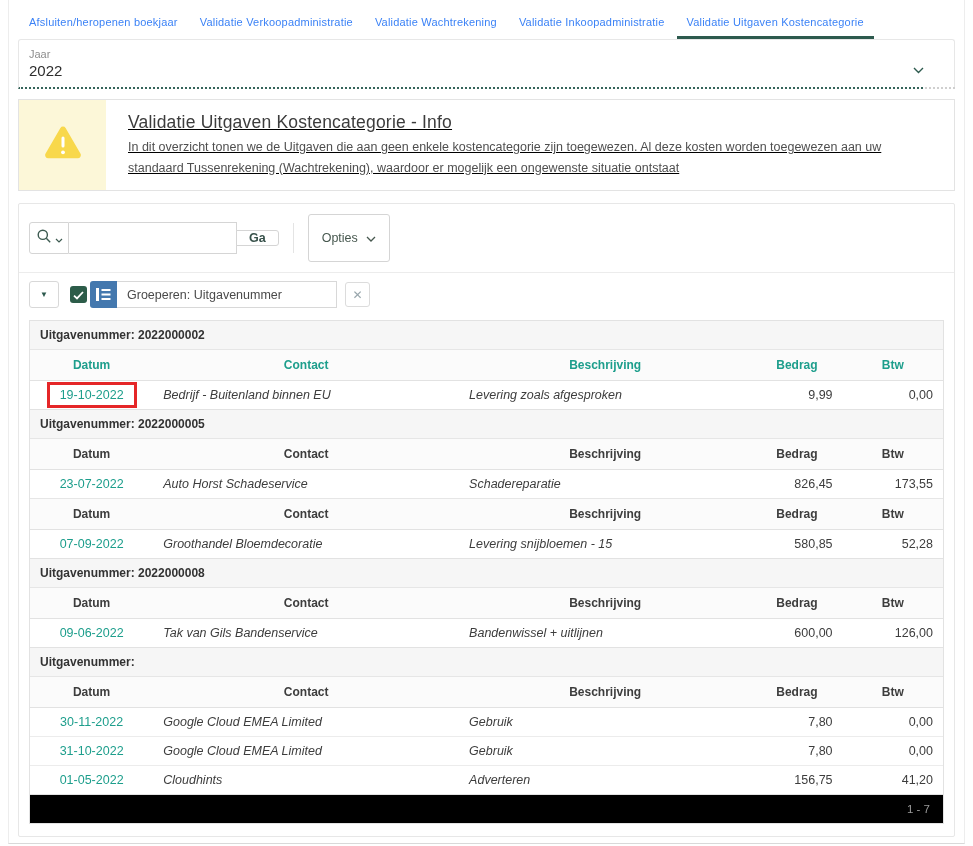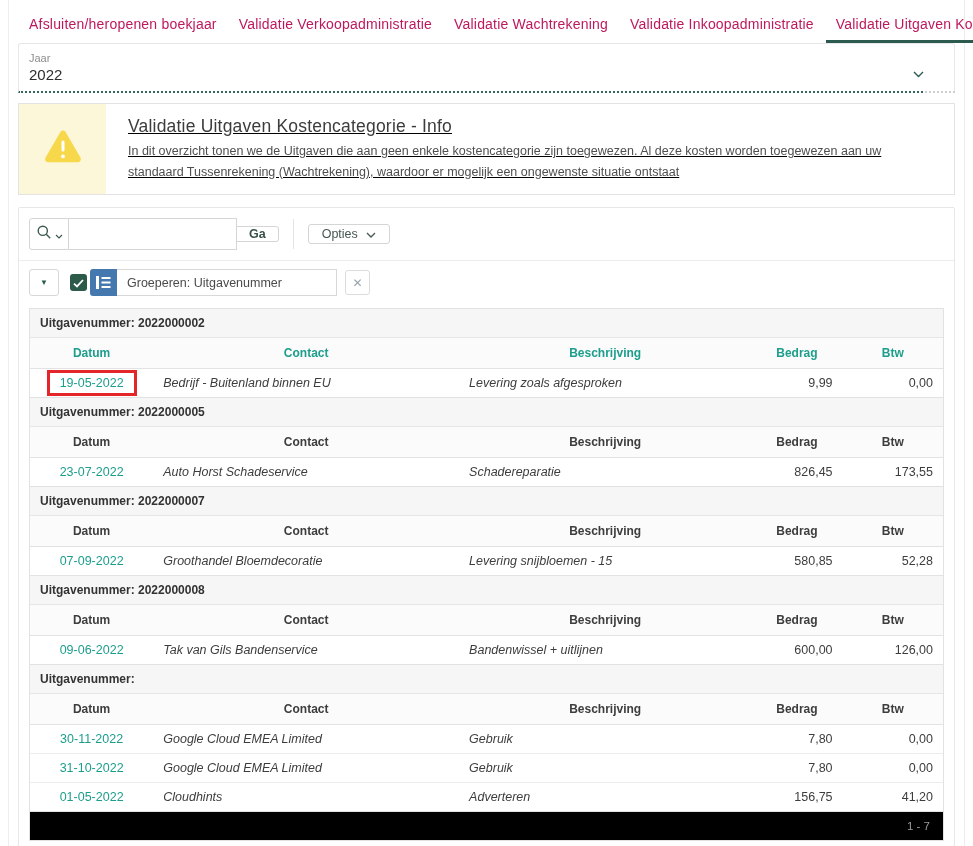--- a/index.html
+++ b/index.html
@@ -2,21 +2,21 @@
 <html><head>
 <meta charset="utf-8">
 <style>
   * { box-sizing: border-box; }
   html,body { margin:0; padding:0; background:#fff; }
   body { width:973px; font-family:"Liberation Sans", sans-serif; -webkit-font-smoothing:antialiased; }
   .page { margin:0 8px; border-left:1px solid #ededed; border-right:1px solid #ededed; border-bottom:1px solid #d9d9d9; padding:0 9px 6px; min-height:840px; }
 
   
   .tabs { display:flex; padding-top:5px; }
-  .tab { padding:11px 11px 11px; font-size:14px; color:#be185d; white-space:nowrap; position:relative; cursor:pointer; letter-spacing:.2px;text-align:center; }
+  .tab { padding:11px 11px 11px; font-size:11px; color:#3b82f6; white-space:nowrap; position:relative; cursor:pointer; letter-spacing:.2px;text-align:center; }
   .tab.active::after { content:""; position:absolute; left:1px; right:1px; bottom:0; height:3px; background:#2d5a4e; }
 
   
   .jaar-card { border:1px solid #e7e7e7; border-bottom:2px dotted #35645a; border-radius:3px 3px 0 0; position:relative; padding:8px 10px 5px; height:50px; }
   .jaar-card::after { content:""; position:absolute; right:-1px; bottom:-2px; width:30px; border-bottom:2px dotted #cfcfcf; }
   .jaar-label { font-size:11px; color:#8e8e8e; }
   .jaar-value { font-size:15px; color:#2e2e2e; margin-top:2px; }
   .jaar-chevron { position:absolute; right:30px; top:20px; }
 
   
@@ -26,21 +26,21 @@
   .info-title { font-size:17.5px; color:#3c3c3c; letter-spacing:.2px; }
   .info-body { font-size:12.5px; color:#4f4f4f; line-height:1.65; margin-top:4px; max-width:822px; }
 
   
   .report-card { margin-top:12px; border:1px solid #e7e7e7; border-radius:2px; padding-bottom:12px; }
   .search-row { display:flex; align-items:center; padding:10px; }
   .search-btn { width:40px; height:32px; border:1px solid #d5d5d5; border-radius:3px 0 0 3px; background:#fff; display:flex; align-items:center; justify-content:center; gap:3px; cursor:pointer; }
   .search-input { height:32px; width:168px; border:1px solid #d5d5d5; border-left:none; padding:0 8px; font-size:12.5px; color:#333; outline:none; border-radius:0; }
   .go-btn { height:16px; padding:0 12px; margin-left:-1px; border:1px solid #d5d5d5; border-radius:0 3px 3px 0; background:#fff; font-weight:bold; font-size:12.5px; color:#37514a; cursor:pointer; font-family:inherit; }
   .vdiv { width:1px; height:30px; background:#e4e4e4; margin:0 14px; }
-  .opties-btn { height:20px; padding:0 13px; border:1px solid #d5d5d5; border-radius:3px; background:#fff; font-size:12.5px; color:#47584f; display:flex; align-items:center; gap:8px; cursor:pointer; font-family:inherit; }
+  .opties-btn { height:48px; padding:0 13px; border:1px solid #d5d5d5; border-radius:3px; background:#fff; font-size:12.5px; color:#47584f; display:flex; align-items:center; gap:8px; cursor:pointer; font-family:inherit; }
 
   .toolbar-row { border-top:1px solid #ececec; padding:8px 10px; display:flex; align-items:center; }
   .dd-btn { width:30px; height:27px; border:1px solid #d8d8d8; border-radius:3px; background:#fff; color:#2d5a4e; font-size:8px; display:flex; align-items:center; justify-content:center; cursor:pointer; }
   .chk { width:17px; height:17px; background:#2c5c49; border-radius:3px; margin-left:11px; display:flex; align-items:center; justify-content:center; cursor:pointer; }
   .break-chip { display:flex; margin-left:3px; }
   .break-icon { width:27px; height:27px; background:#4478ae; border-radius:3px 0 0 3px; display:flex; align-items:center; justify-content:center; }
   .break-label { width:220px; height:27px; border:1px solid #d8d8d8; border-left:none; background:#fff; font-size:12.5px; color:#4a4a4a; display:flex; align-items:center; padding-left:10px; }
   .x-btn { width:25px; height:25px; border:1px solid #dcdcdc; border-radius:3px; background:#fff; margin-left:8px; color:#97a5ab; font-size:12px; display:flex; align-items:center; justify-content:center; cursor:pointer; }
 
   
@@ -168,21 +168,21 @@
             <tr>
               <th class="teal">Datum</th>
               <th class="teal">Contact</th>
               <th class="teal">Beschrijving</th>
               <th class="teal">Bedrag</th>
               <th class="teal">Btw</th>
             </tr>
           </thead>
           <tbody>
             <tr>
-              <td class="c0"><span class="red-box" style="border-color: rgb(229, 38, 40);"><span class="date-link">19-05-2022</span></span></td>
+              <td class="c0"><span class="red-box" style="border-color: rgb(229, 38, 40);"><span class="date-link">19-10-2022</span></span></td>
               <td class="c1">Bedrijf - Buitenland binnen EU</td>
               <td class="c2">Levering zoals afgesproken</td>
               <td class="c3">9,99</td>
               <td class="c4">0,00</td>
             </tr>
           </tbody>
         </table>
         <div class="group-title">Uitgavenummer: 2022000005</div>
         <table class="grid">
           <colgroup>
@@ -204,21 +204,20 @@
           <tbody>
             <tr>
               <td class="c0"><span class="date-link">23-07-2022</span></td>
               <td class="c1">Auto Horst Schadeservice</td>
               <td class="c2">Schadereparatie</td>
               <td class="c3">826,45</td>
               <td class="c4">173,55</td>
             </tr>
           </tbody>
         </table>
-        <div class="group-title">Uitgavenummer: 2022000007</div>
         <table class="grid">
           <colgroup>
             <col style="width: 13.5%;">
             <col style="width: 33.5%;">
             <col style="width: 32%;">
             <col style="width: 10%;">
             <col style="width: 11%;">
           </colgroup>
           <thead>
             <tr>

